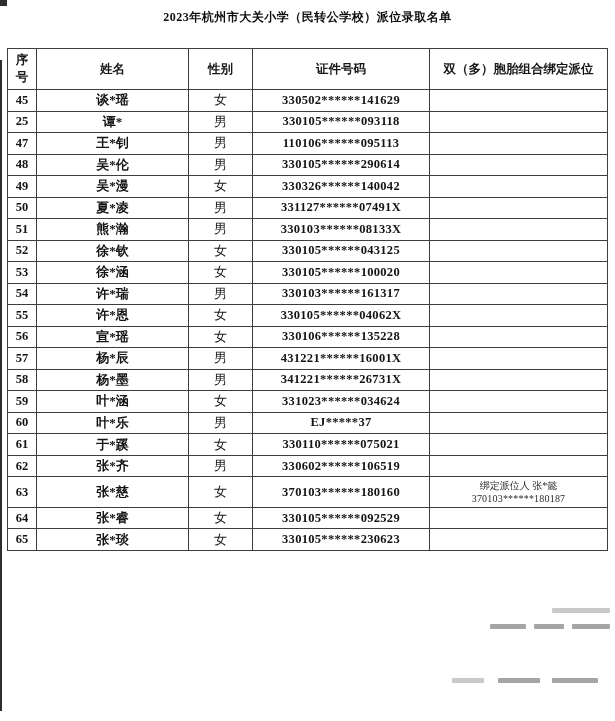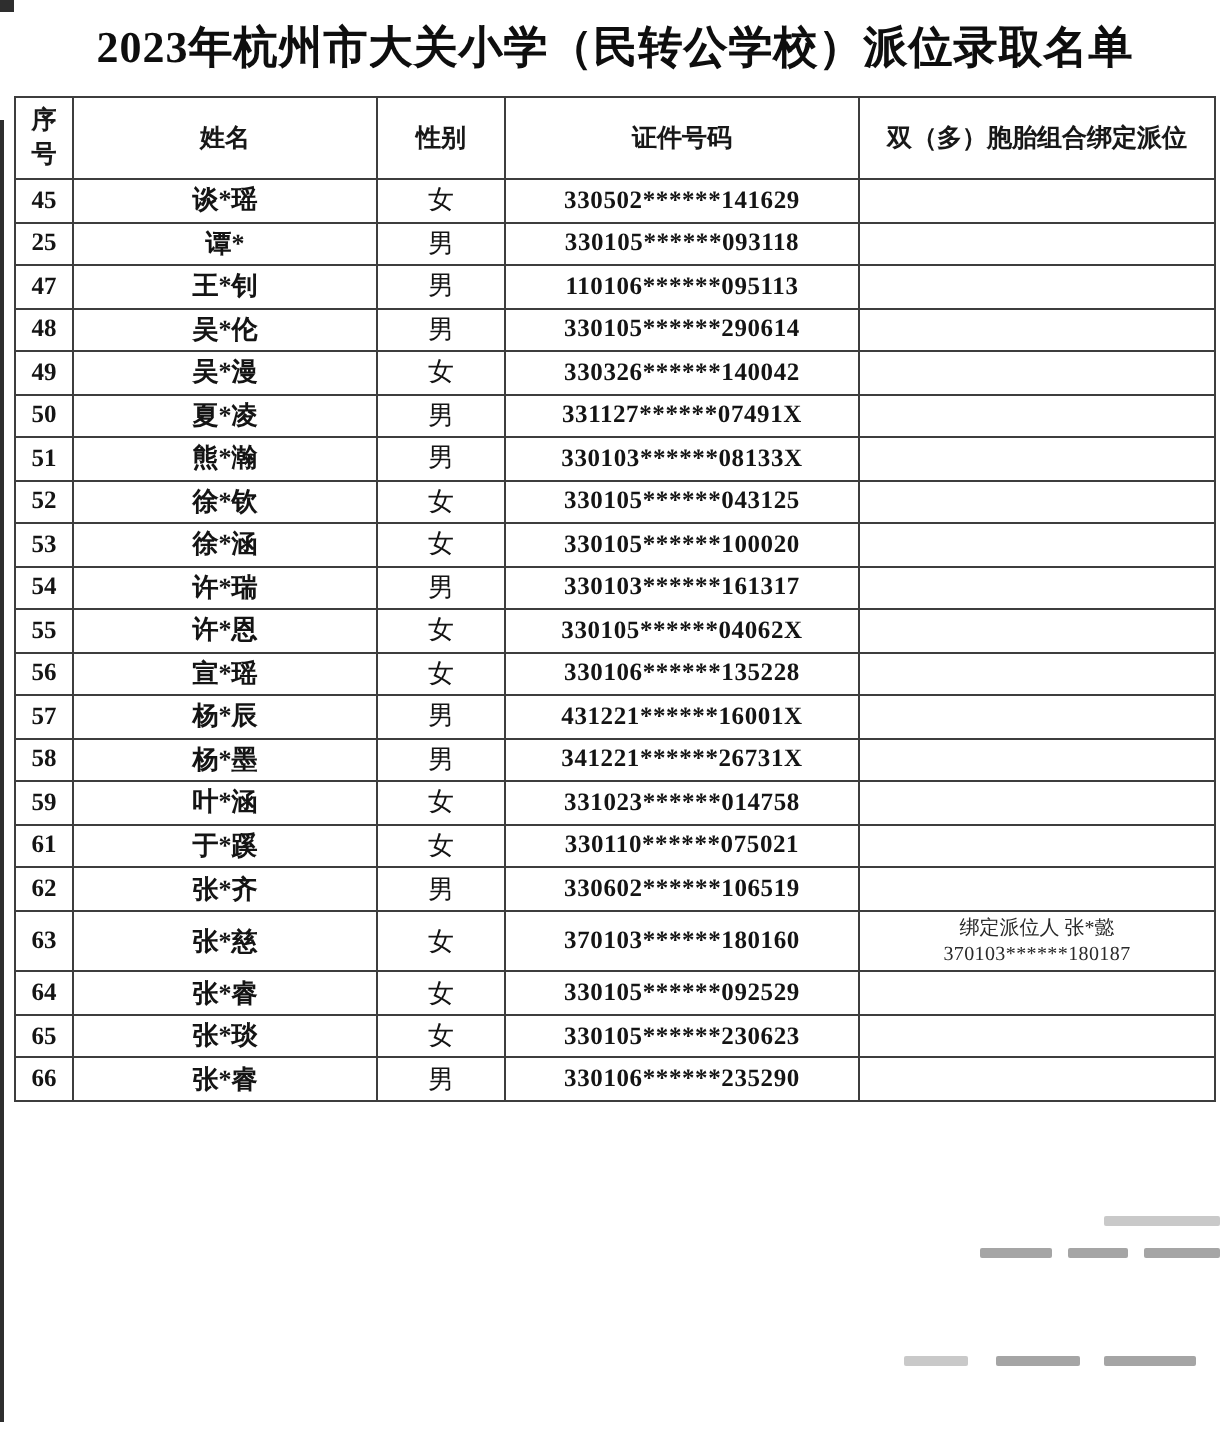--- a/index.html
+++ b/index.html
@@ -7,21 +7,21 @@
     position:relative;
     width:615px;height:721px;
     background:#ffffff;
     overflow:hidden;
     font-family:"Liberation Serif", serif;
     color:#141414;
   }
   .doc-title{
     position:absolute;top:9px;left:0;width:100%;
     text-align:center;
-    font-size:22px;font-weight:bold;color:#0e0e0e;
+    font-size:12px;font-weight:bold;color:#0e0e0e;
     letter-spacing:0.5px;
   }
   table.roster{
     position:absolute;left:7px;top:48px;
     width:600px;height:503px;
     border-collapse:collapse;table-layout:fixed;
   }
   table.roster th, table.roster td{
     border:1px solid #3d3d3d;
     text-align:center;vertical-align:middle;
@@ -227,27 +227,37 @@
     <td class="c-bind">
       
       
     </td>
   </tr>
 
   <tr>
     <td class="c-no">59</td>
     <td class="c-name">叶*涵</td>
     <td class="c-gender">女</td>
-    <td class="c-id">331023******014758</td>
-    <td class="c-bind">
-      
-      
-    </td>
-  </tr>
-
+    <td class="c-id">331023******034624</td>
+    <td class="c-bind">
+      
+      
+    </td>
+  </tr>
+
+  <tr>
+    <td class="c-no">60</td>
+    <td class="c-name">叶*乐</td>
+    <td class="c-gender">男</td>
+    <td class="c-id">EJ*****37</td>
+    <td class="c-bind">
+      
+      
+    </td>
+  </tr>
 
   <tr>
     <td class="c-no">61</td>
     <td class="c-name">于*蹊</td>
     <td class="c-gender">女</td>
     <td class="c-id">330110******075021</td>
     <td class="c-bind">
       
       
     </td>
@@ -290,30 +300,20 @@
     <td class="c-no">65</td>
     <td class="c-name">张*琰</td>
     <td class="c-gender">女</td>
     <td class="c-id">330105******230623</td>
     <td class="c-bind">
       
       
     </td>
   </tr>
 
-  <tr>
-    <td class="c-no">66</td>
-    <td class="c-name">张*睿</td>
-    <td class="c-gender">男</td>
-    <td class="c-id">330106******235290</td>
-    <td class="c-bind">
-      
-      
-    </td>
-  </tr>
 </tbody>
   </table>
 
   <div class="wm f" style="left:552px;top:608px;width:58px;"></div>
   <div class="wm" style="left:490px;top:624px;width:36px;"></div>
   <div class="wm" style="left:534px;top:624px;width:30px;"></div>
   <div class="wm" style="left:572px;top:624px;width:38px;"></div>
   <div class="wm f" style="left:452px;top:678px;width:32px;"></div>
   <div class="wm" style="left:498px;top:678px;width:42px;"></div>
   <div class="wm" style="left:552px;top:678px;width:46px;"></div>

